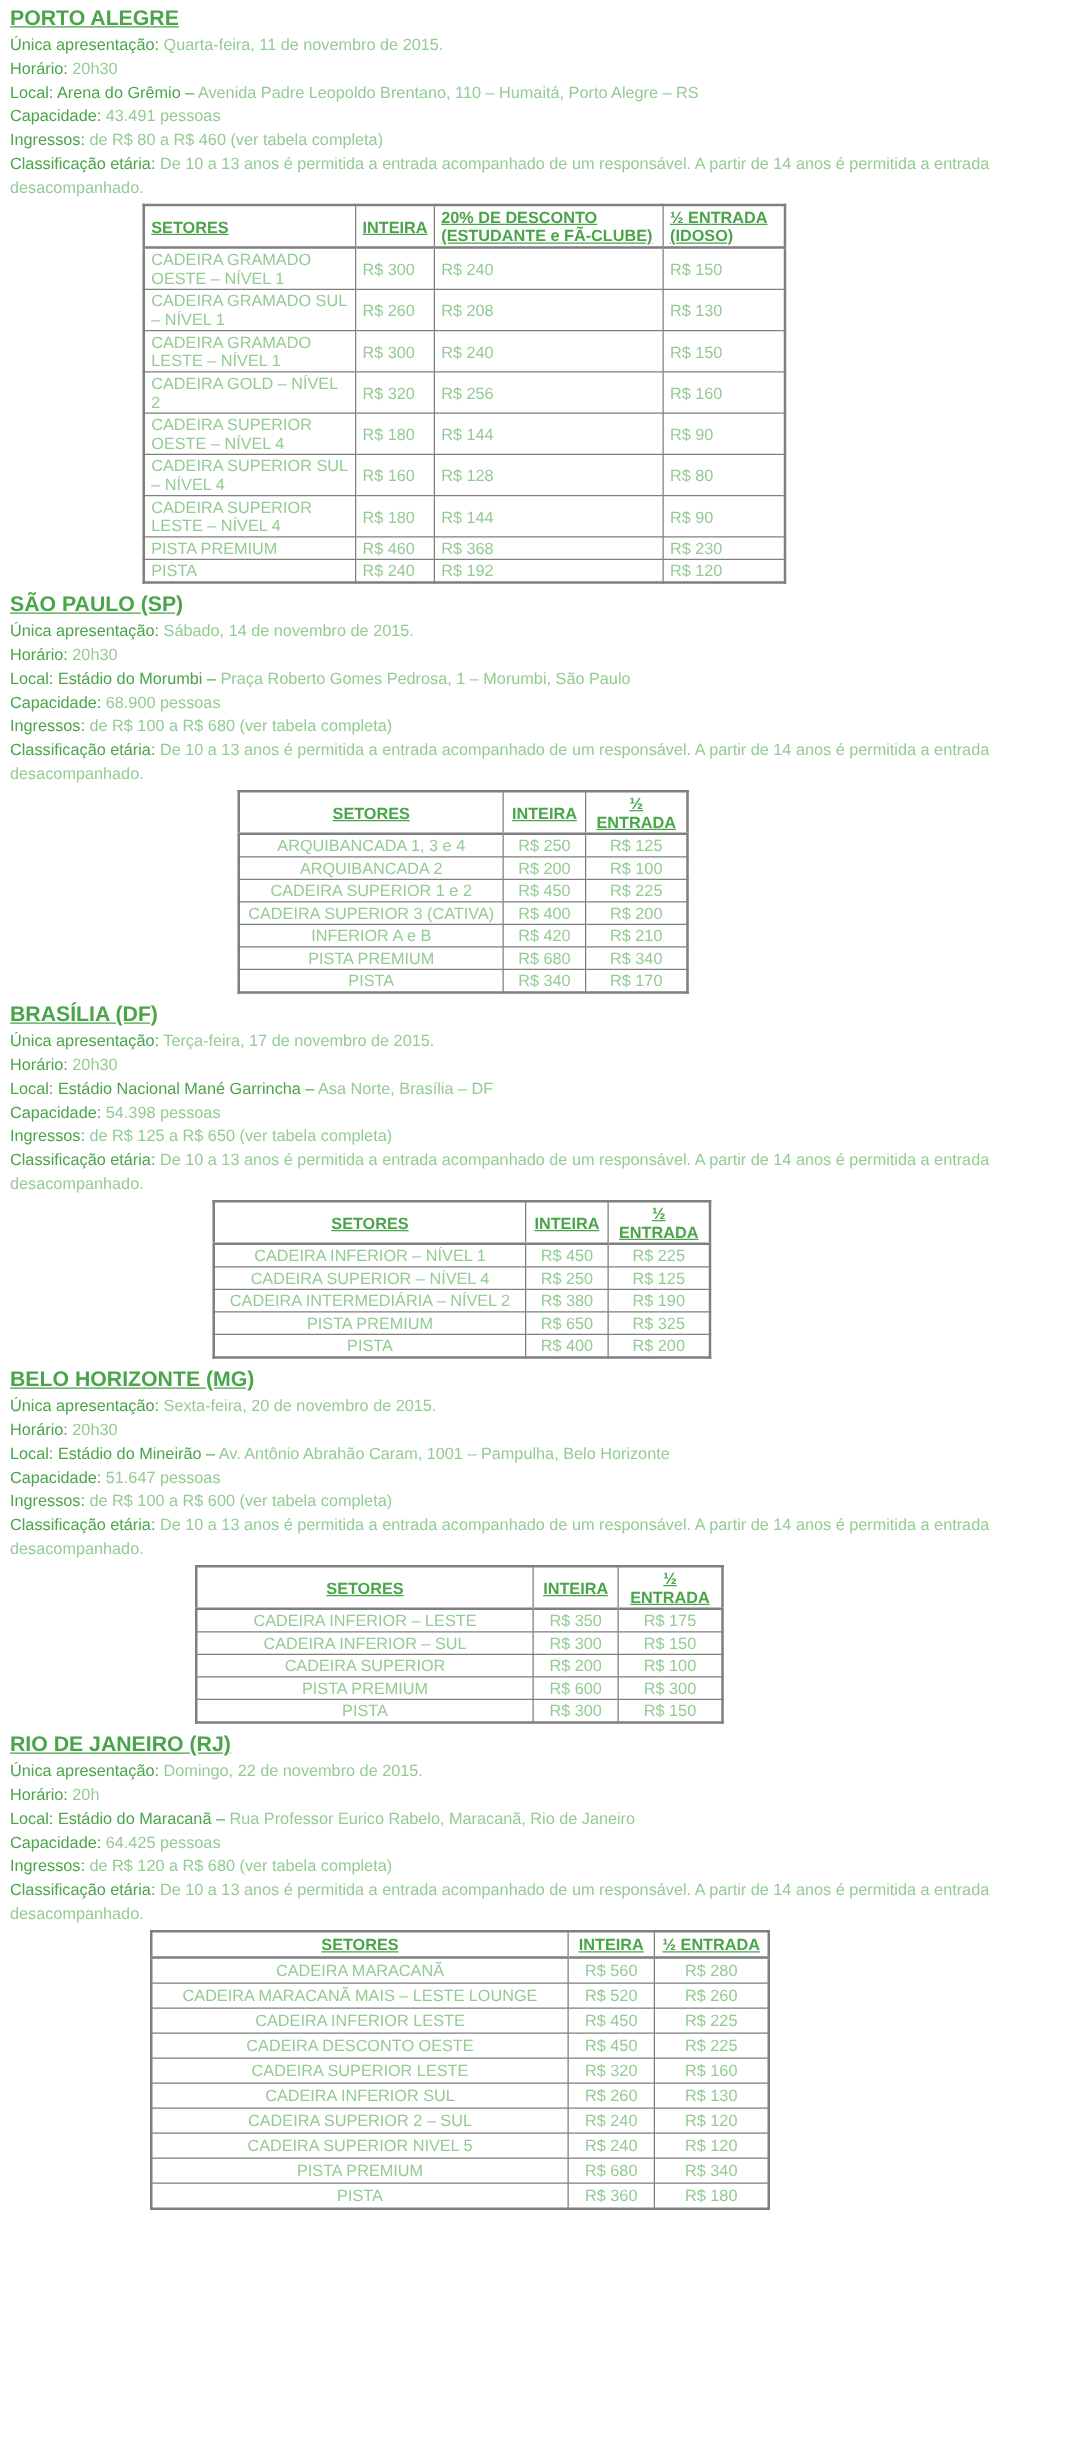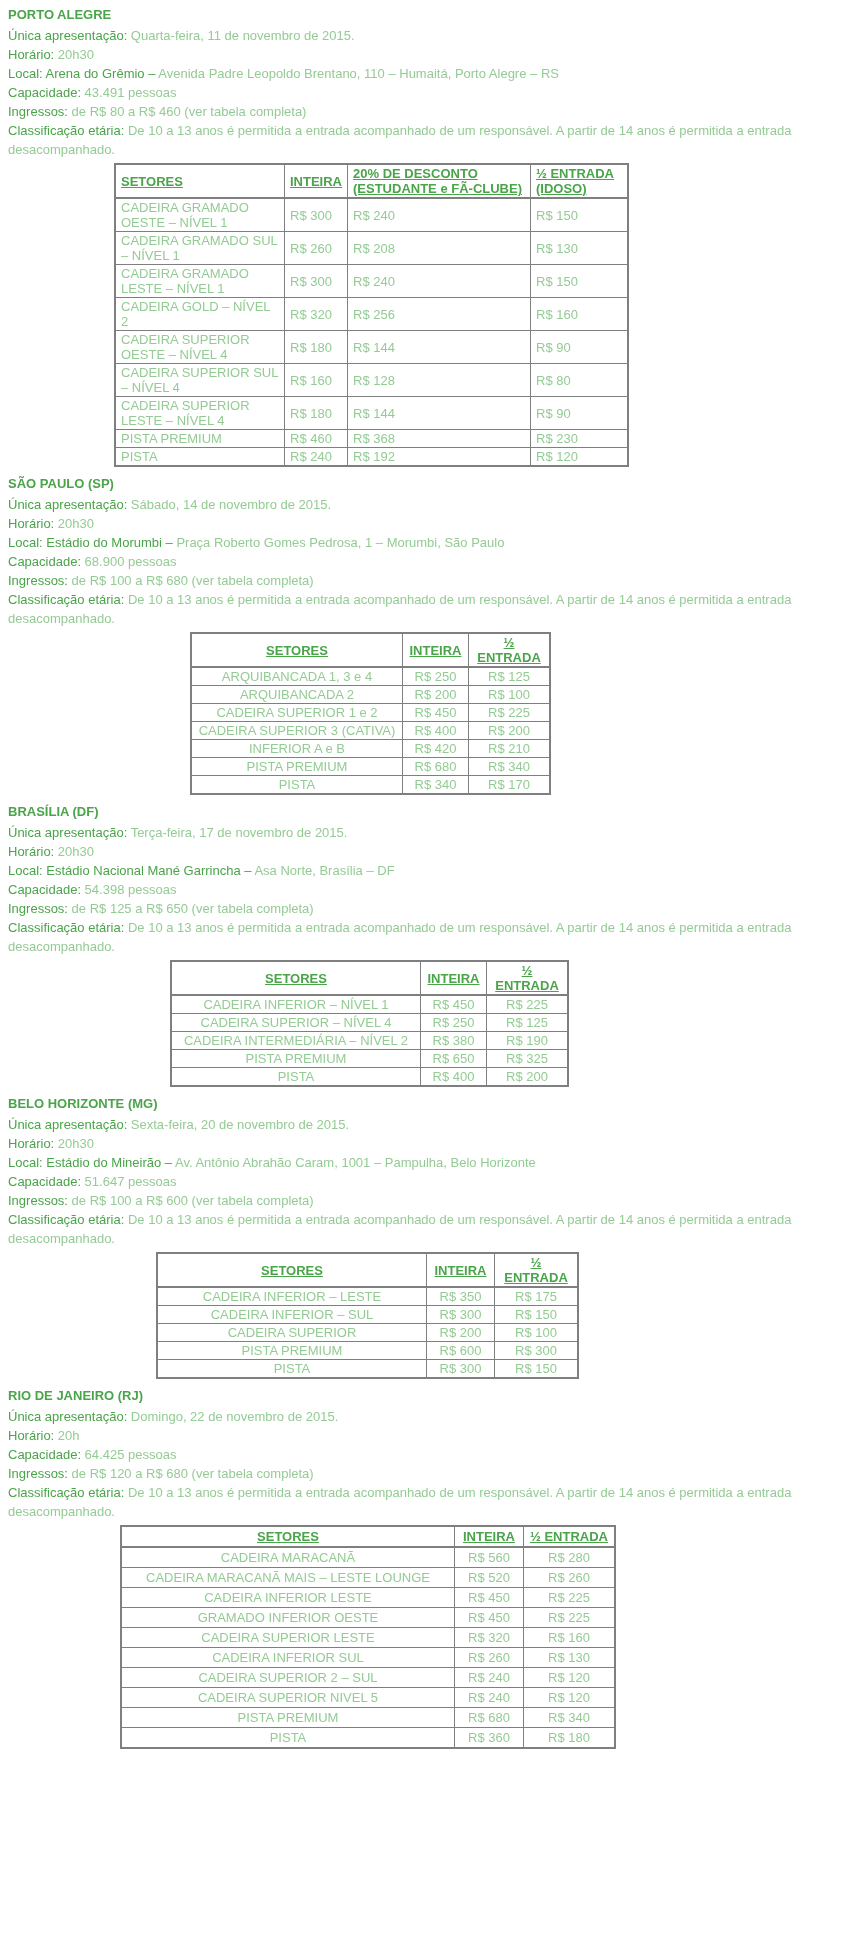--- a/index.html
+++ b/index.html
@@ -10,25 +10,26 @@
   html,body{margin:0;padding:0;background:#ffffff;}
   body{
     width:862px;
     font-family:"Liberation Sans", sans-serif;
     font-size:13px;
     color:var(--g-text);
   }
   .page{padding:3px 8px 10px 8px;}
   .city-section{margin:0;}
   .city-title{
-    font-size:13px;
+    font-size:17px;
     font-weight:bold;
     color:var(--g-bold);
     margin:7px 0 2px 0;
     line-height:19px;
+    text-decoration:underline;
   }
   .city-section:first-child .city-title{margin-top:2px;}
   .info-line{
     margin:0;
     line-height:19px;
     color:var(--g-text);
   }
   .info-line .lbl{font-weight:normal;color:var(--g-bold);}
   .info-line .txt{color:var(--g-text);}
   table.price-table{
@@ -308,20 +309,21 @@
               <td class="c1">R$ 300</td>
               <td class="c2">R$ 150</td>
             </tr>
           </tbody>
         </table>
       </section>
       <section class="city-section">
         <h2 class="city-title">RIO DE JANEIRO (RJ)</h2>
         <p class="info-line"><span class="lbl">Única apresentação:</span><span class="txt"> Domingo, 22 de novembro de 2015.</span></p>
         <p class="info-line"><span class="lbl">Horário:</span><span class="txt"> 20h</span></p>
+        <p class="info-line"><span class="lbl">Local: Estádio do Maracanã –</span><span class="txt"> Rua Professor Eurico Rabelo, Maracanã, Rio de Janeiro</span></p>
         <p class="info-line"><span class="lbl">Capacidade:</span><span class="txt"> 64.425 pessoas</span></p>
         <p class="info-line"><span class="lbl">Ingressos:</span><span class="txt"> de R$ 120 a R$ 680 (ver tabela completa)</span></p>
         <p class="info-line"><span class="lbl">Classificação etária:</span><span class="txt"> De 10 a 13 anos é permitida a entrada acompanhado de um responsável. A partir de 14 anos é permitida a entrada desacompanhado.</span></p>
         <table id="t4" class="price-table align-center">
           <colgroup>
             <col class="c0">
             <col class="c1">
             <col class="c2">
           </colgroup>
           <thead>
@@ -341,21 +343,21 @@
               <td class="c0">CADEIRA MARACANÃ MAIS – LESTE LOUNGE</td>
               <td class="c1">R$ 520</td>
               <td class="c2">R$ 260</td>
             </tr>
             <tr>
               <td class="c0">CADEIRA INFERIOR LESTE</td>
               <td class="c1">R$ 450</td>
               <td class="c2">R$ 225</td>
             </tr>
             <tr>
-              <td class="c0">GRAMADO INFERIOR OESTE</td>
+              <td class="c0">CADEIRA DESCONTO OESTE</td>
               <td class="c1">R$ 450</td>
               <td class="c2">R$ 225</td>
             </tr>
             <tr>
               <td class="c0">CADEIRA SUPERIOR LESTE</td>
               <td class="c1">R$ 320</td>
               <td class="c2">R$ 160</td>
             </tr>
             <tr>
               <td class="c0">CADEIRA INFERIOR SUL</td>

